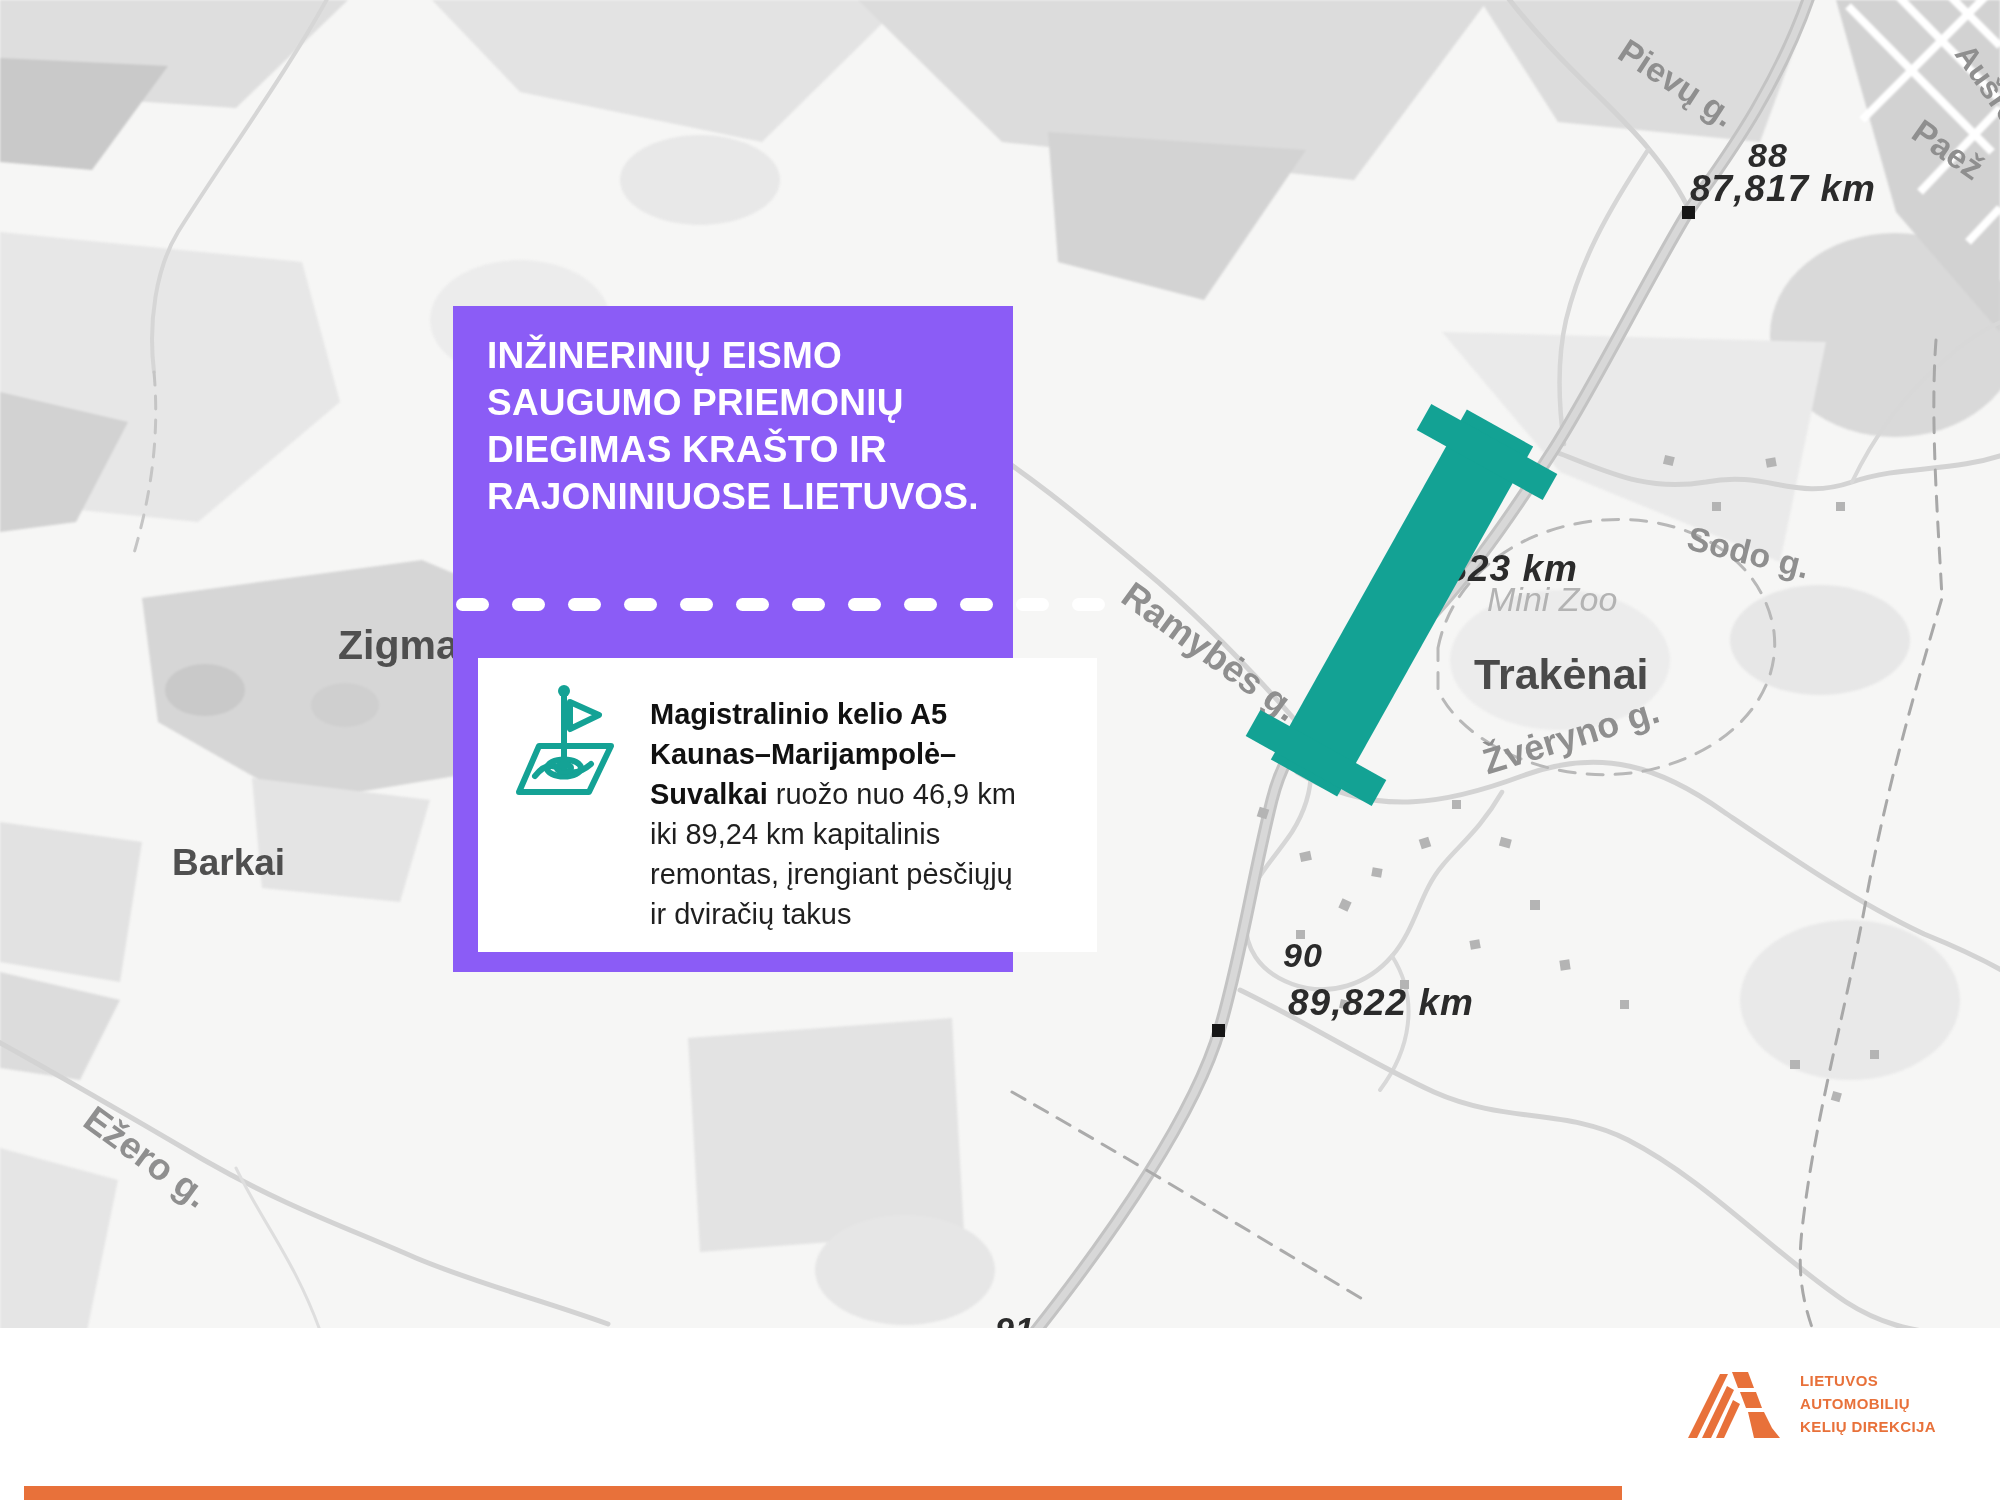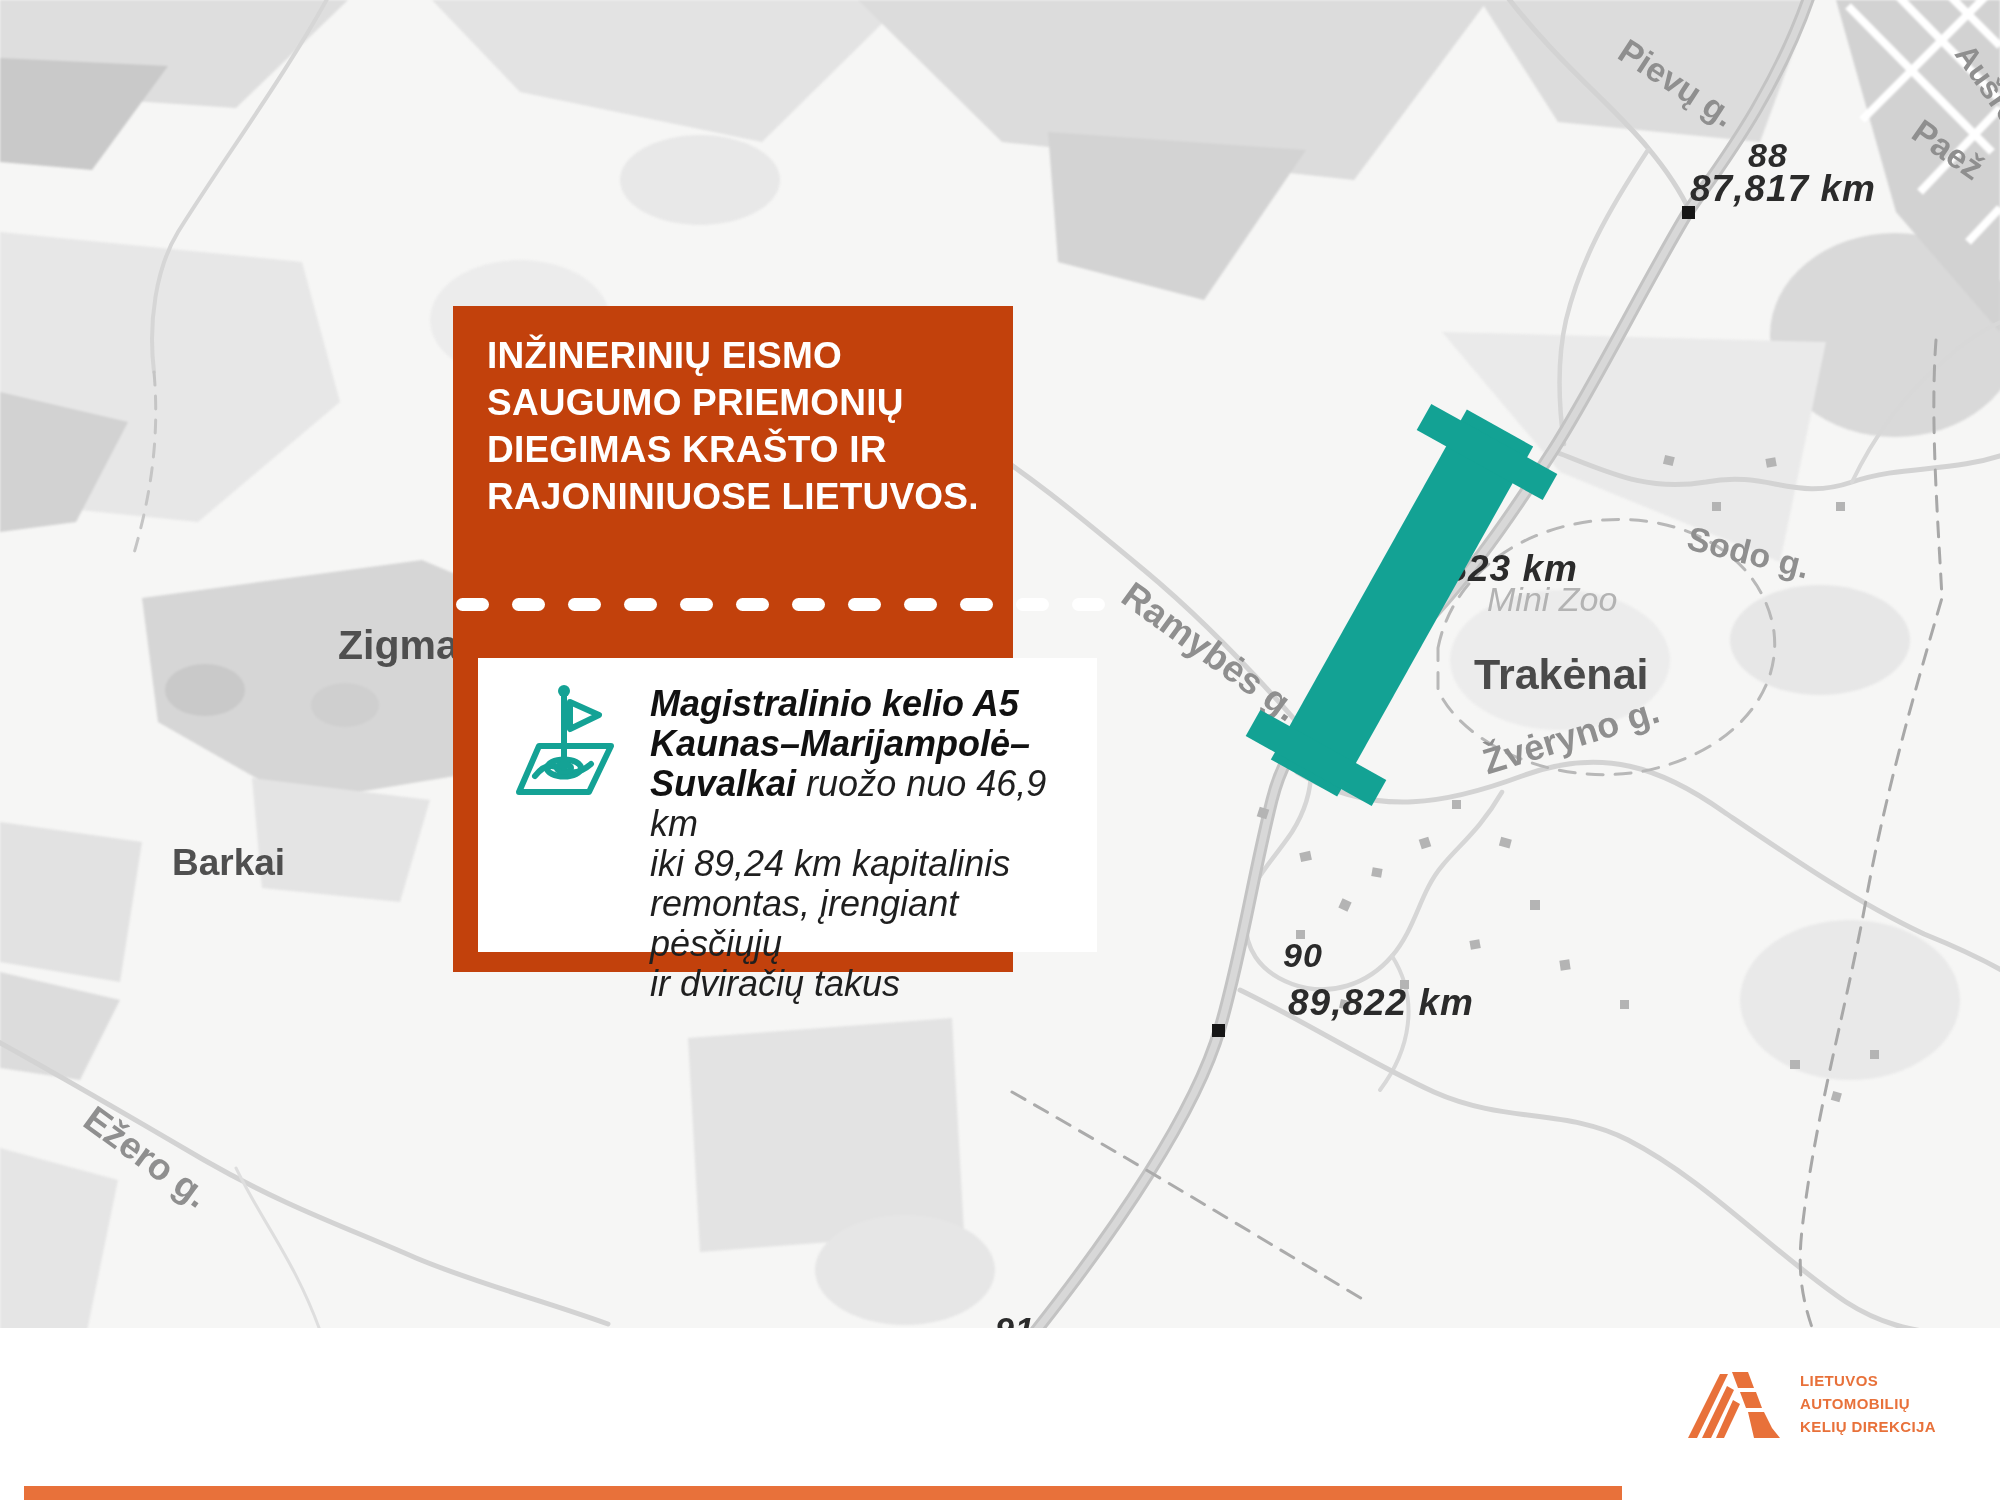--- a/index.html
+++ b/index.html
@@ -12,30 +12,30 @@
   .mlabel.place{color:#4f4f4f;font-weight:bold;}
   .mlabel.km{color:#2b2b2b;font-weight:bold;font-style:italic;letter-spacing:1px;}
   .mlabel.zone{color:#b3b3b3;font-style:italic;}
   .mlabel.street{color:#8f8f8f;font-weight:bold;}
   .kmdot{position:absolute;width:13px;height:13px;background:#161616;z-index:2;}
   .maplayer-blur{filter:blur(1.2px);}
   .roadlayer{filter:blur(0.4px);}
   
   .beam{position:absolute;left:0;top:0;z-index:4;pointer-events:none;}
   
-  .panel{position:absolute;left:453px;top:306px;width:560px;height:666px;background:#c2410c;z-index:5;}
+  .panel{position:absolute;left:453px;top:306px;width:560px;height:666px;background:#8b5cf6;z-index:5;}
   .panel-title{position:absolute;left:34px;top:26px;width:610px;color:#ffffff;
                font-size:37px;line-height:47px;font-weight:bold;letter-spacing:0.2px;}
   .dashrow{position:absolute;left:3px;top:292px;width:663px;height:13px;overflow:hidden;
            display:flex;gap:23px;}
   .dashrow i{flex:0 0 33px;height:13px;background:#fff;border-radius:7px;}
   .card{position:absolute;left:25px;top:352px;width:619px;height:294px;background:#ffffff;}
   .card-icon{position:absolute;left:33px;top:24px;}
-  .card-text{position:absolute;left:172px;top:26px;width:430px;color:#1f1f1f;
-             font-size:36px;line-height:40px;font-style:italic;}
+  .card-text{position:absolute;left:172px;top:36px;width:430px;color:#1f1f1f;
+             font-size:29px;line-height:40px;}
   .card-text b{font-weight:bold;color:#111;}
   
   .orange-bar{position:absolute;left:24px;top:1486px;width:1598px;height:14px;background:#E8713A;z-index:3;}
   .logo-mark{position:absolute;left:1688px;top:1372px;z-index:3;}
   .logo-text{position:absolute;left:1800px;top:1369px;z-index:3;color:#E8713A;
              font-size:15px;font-weight:bold;letter-spacing:0.4px;line-height:23px;}
 </style>
 </head>
 <body>
 

